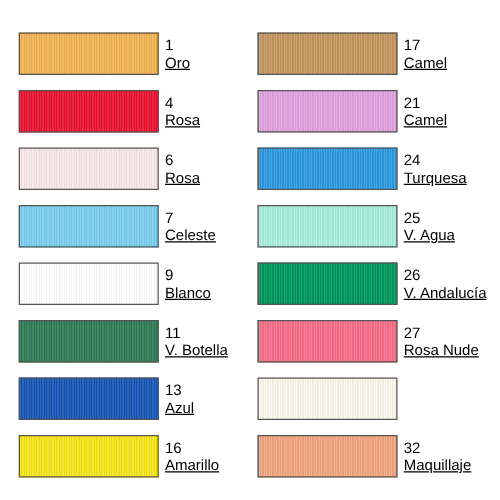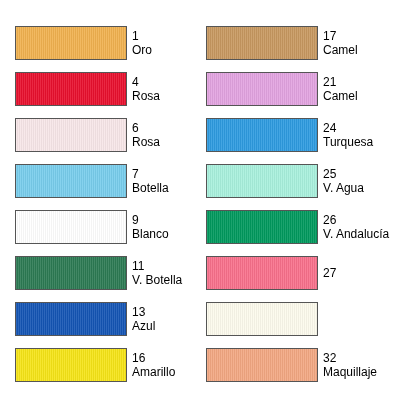--- a/index.html
+++ b/index.html
@@ -67,20 +67,21 @@
     line-height: 1.2;
     white-space: nowrap;
   }
   .code {
     font-size: 12px;
     color: #000000;
   }
   .cname {
     font-size: 12px;
     color: #000000;
+    text-decoration: underline;
   }
 </style>
 </head>
 <body>
 
 <div id="chart">
   <div class="column left">
       <div class="swatch-row">
         <div class="swatch" style="background: rgb(240, 177, 79);"></div>
         <div class="labels">
@@ -99,21 +100,21 @@
         <div class="swatch" style="background: rgb(247, 230, 232);"></div>
         <div class="labels">
           <div class="code">6</div>
           <div class="cname">Rosa</div>
         </div>
       </div>
       <div class="swatch-row">
         <div class="swatch" style="background: rgb(120, 205, 236);"></div>
         <div class="labels">
           <div class="code">7</div>
-          <div class="cname">Botella</div>
+          <div class="cname">Celeste</div>
         </div>
       </div>
       <div class="swatch-row">
         <div class="swatch" style="background: rgb(255, 255, 255);"></div>
         <div class="labels">
           <div class="code">9</div>
           <div class="cname">Blanco</div>
         </div>
       </div>
       <div class="swatch-row">
@@ -171,20 +172,21 @@
         <div class="swatch" style="background: rgb(1, 153, 93);"></div>
         <div class="labels">
           <div class="code">26</div>
           <div class="cname">V. Andalucía</div>
         </div>
       </div>
       <div class="swatch-row">
         <div class="swatch" style="background: rgb(248, 112, 139);"></div>
         <div class="labels">
           <div class="code">27</div>
+          <div class="cname">Rosa Nude</div>
         </div>
       </div>
       <div class="swatch-row">
         <div class="swatch" style="background: rgb(252, 250, 236);"></div>
       </div>
       <div class="swatch-row">
         <div class="swatch" style="background: rgb(242, 167, 130);"></div>
         <div class="labels">
           <div class="code">32</div>
           <div class="cname">Maquillaje</div>

